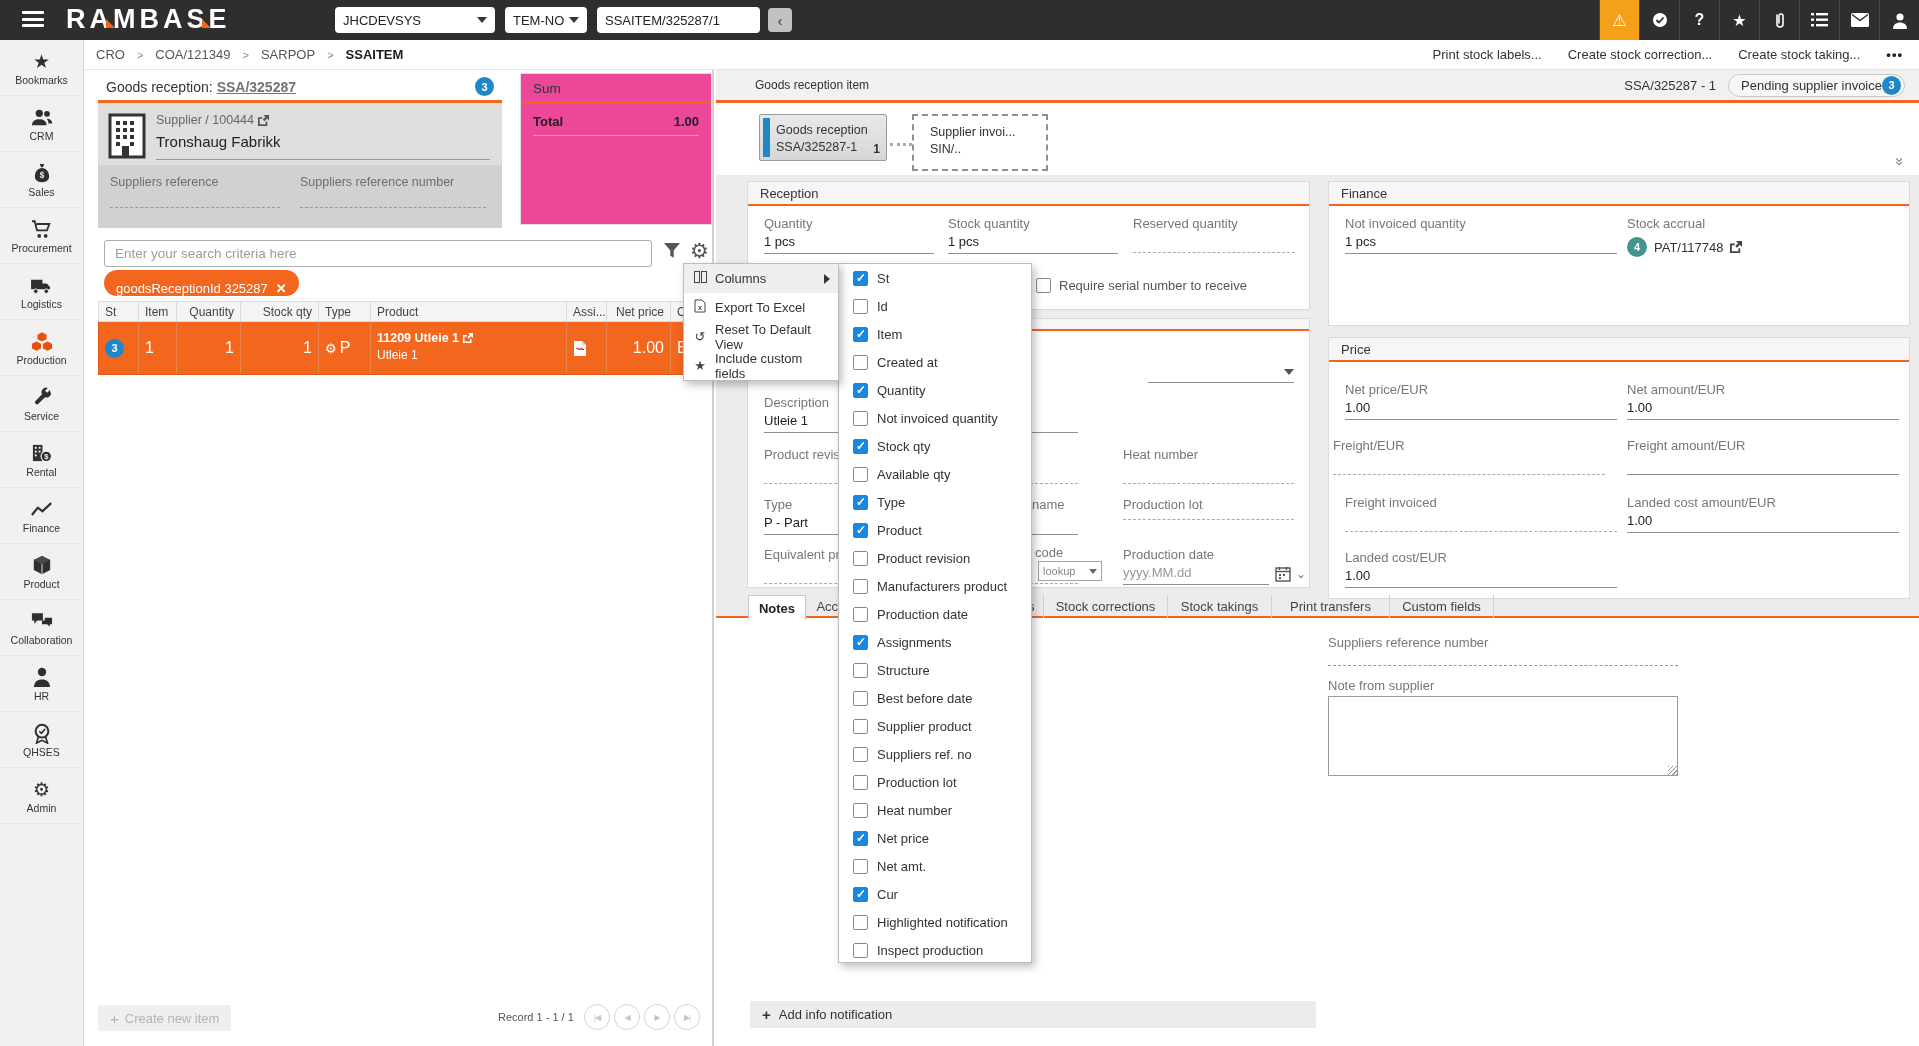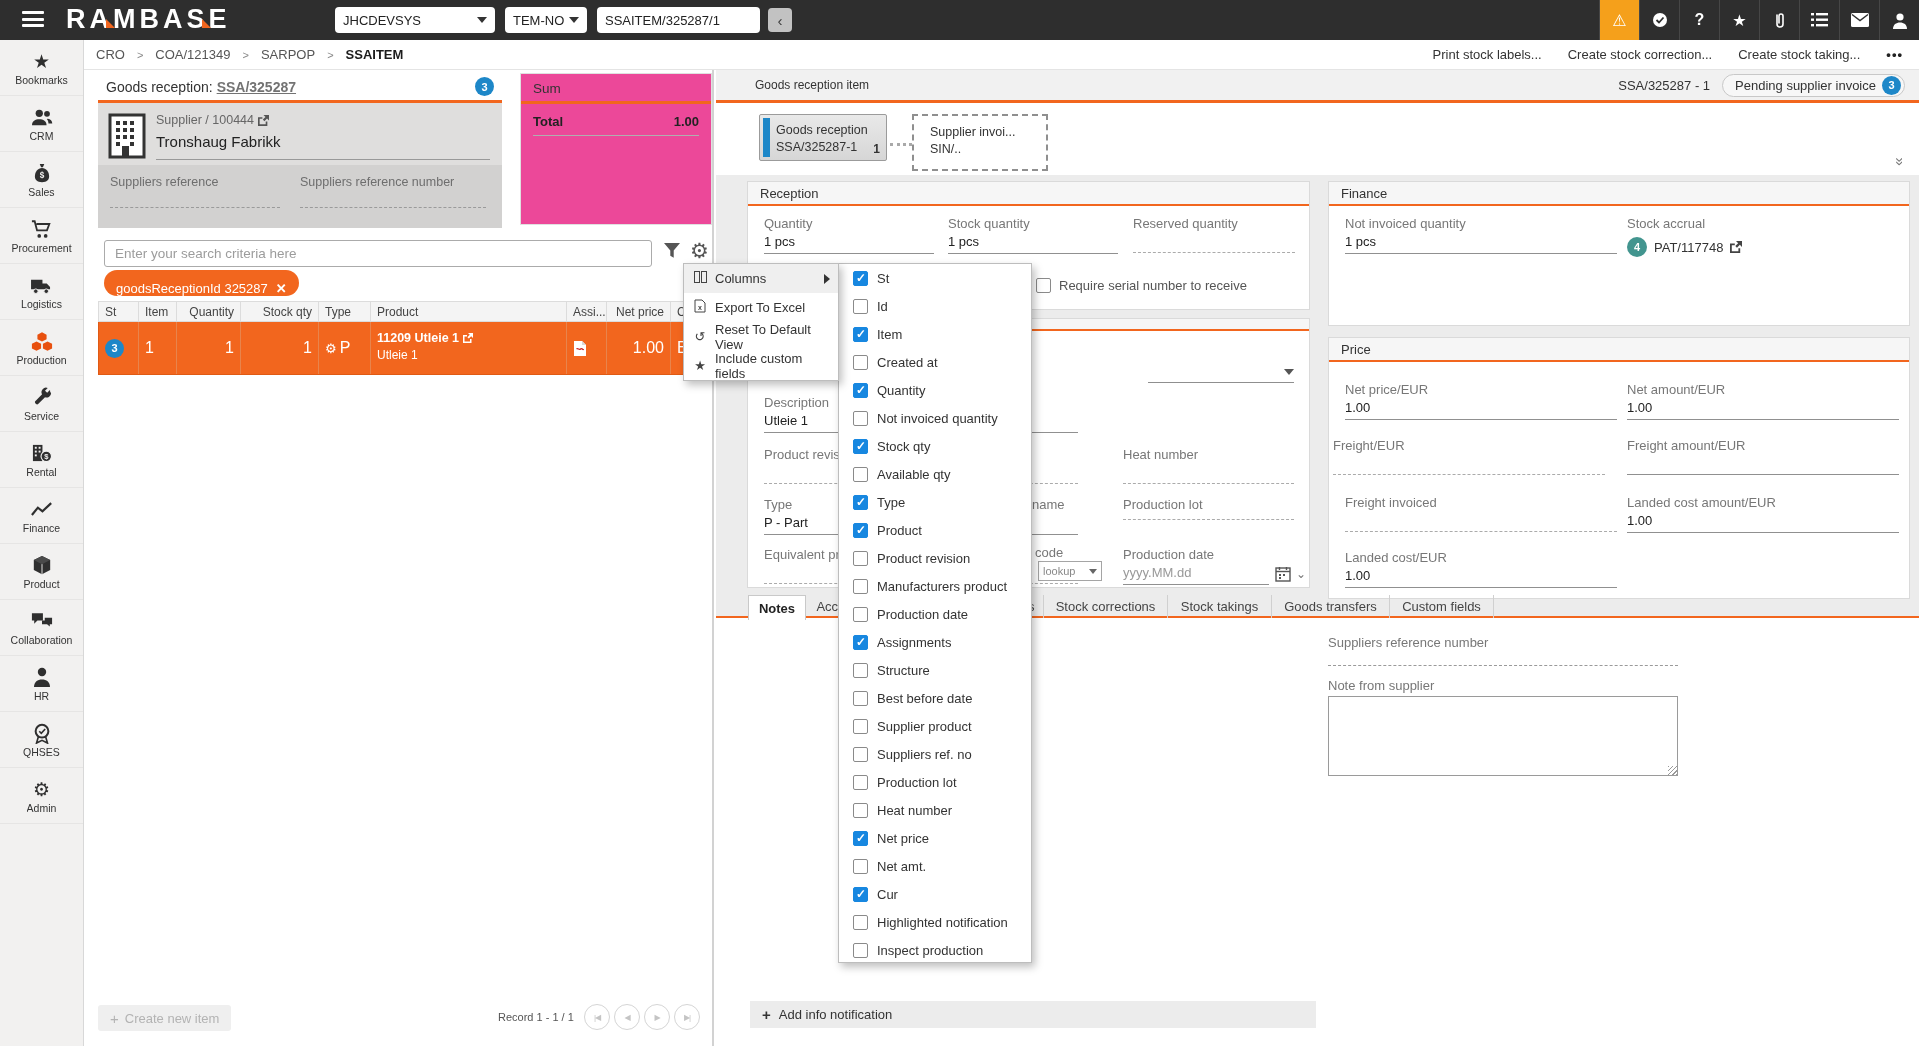--- a/index.html
+++ b/index.html
@@ -79,21 +79,21 @@
   .createbtn{position:absolute;left:14px;top:2px;height:26px;background:#EFEFEF;border-radius:3px;color:#B3B3B3;font-size:13px;display:inline-flex;align-items:center;padding:0 12px;gap:6px}
   .recordtxt{position:absolute;left:414px;top:8px;font-size:11px;color:#555}
   .pgbtn{position:absolute;top:1px;width:26px;height:26px;border:1px solid #D5D5D5;border-radius:50%;color:#C4C4C4;font-size:8px;display:flex;align-items:center;justify-content:center;letter-spacing:-1px}
 
   
   .detail{position:absolute;left:716px;top:70px;right:0;bottom:0;background:#ECECEC}
   .dhead{position:absolute;left:0;top:0;right:0;height:30px;background:#F1F1F1;display:flex;align-items:center}
   .dtitle{font-size:12px;color:#333;margin-left:39px}
   .dright{margin-left:auto;display:flex;align-items:center;gap:12px;padding-right:14px}
   .docid{font-size:13px;color:#333}
-  .pill{height:23px;border:1px solid #C8C8C8;background:#F7F7F7;border-radius:12px;display:inline-flex;align-items:center;gap:6px;padding:0 3px 0 12px;font-size:13px;color:#333}
+  .pill{height:23px;border:1px solid #C8C8C8;background:#F7F7F7;border-radius:12px;display:inline-flex;align-items:center;padding:0 3px 0 12px;font-size:13px;color:#333}
   .doline{position:absolute;left:0;top:30px;right:0;height:3px;background:#F2661E}
   .flowrow{position:absolute;left:0;top:33px;right:0;height:72px;background:#fff}
   .fcard1{position:absolute;left:43px;top:11px;width:128px;height:47px;background:linear-gradient(#E9E9E9,#D6D6D6);border:1px solid #9B9B9B;border-radius:2px;padding:7px 8px 0 16px;font-size:12.5px;color:#333;line-height:17px}
   .fcard1 .bluebar{position:absolute;left:3px;top:3px;bottom:3px;width:7px;background:#1D87C8}
   .fcard1 .cnt{position:absolute;right:6px;bottom:2px;font-size:12px;font-weight:bold}
   .fdots{position:absolute;left:174px;top:40px;width:22px;border-top:3px dotted #A9A9A9}
   .fcard2{position:absolute;left:196px;top:11px;width:136px;height:57px;background:#fff;border:2px dashed #8F8F8F;padding:8px 8px 0 16px;font-size:12.5px;color:#333;line-height:17px}
   .dblchev{position:absolute;right:18px;top:50px;color:#777;font-size:15px;transform:rotate(-90deg)}
 
   .card{position:absolute;background:#fff;border:1px solid #DADADA}
@@ -624,21 +624,21 @@
           <div class="fv">1.00</div>
         </div>
     </div>
 
     <div class="tabline"></div>
     <div class="tab active" style="left:32px;width:58px">Notes</div>
     <div class="tab" style="left:90px;width:58px">Accou</div>
     <div class="tab" style="left:300px;width:28px">ts</div>
     <div class="tab" style="left:328px;width:124px">Stock corrections</div>
     <div class="tab" style="left:452px;width:104px">Stock takings</div>
-    <div class="tab" style="left:556px;width:118px">Goods transfers</div>
+    <div class="tab" style="left:556px;width:118px">Print transfers</div>
     <div class="tab" style="left:674px;width:104px">Custom fields</div>
 
     <div class="notesarea">
       <div class="abs fl" style="left:612px;top:17px">Suppliers reference number</div>
       <div class="dashline" style="left:612px;top:47px;width:350px"></div>
       <div class="abs fl" style="left:612px;top:60px">Note from supplier</div>
       <textarea class="noteta" style=""></textarea>
       <div class="resz"></div>
     </div>
     <div class="addinfo">

